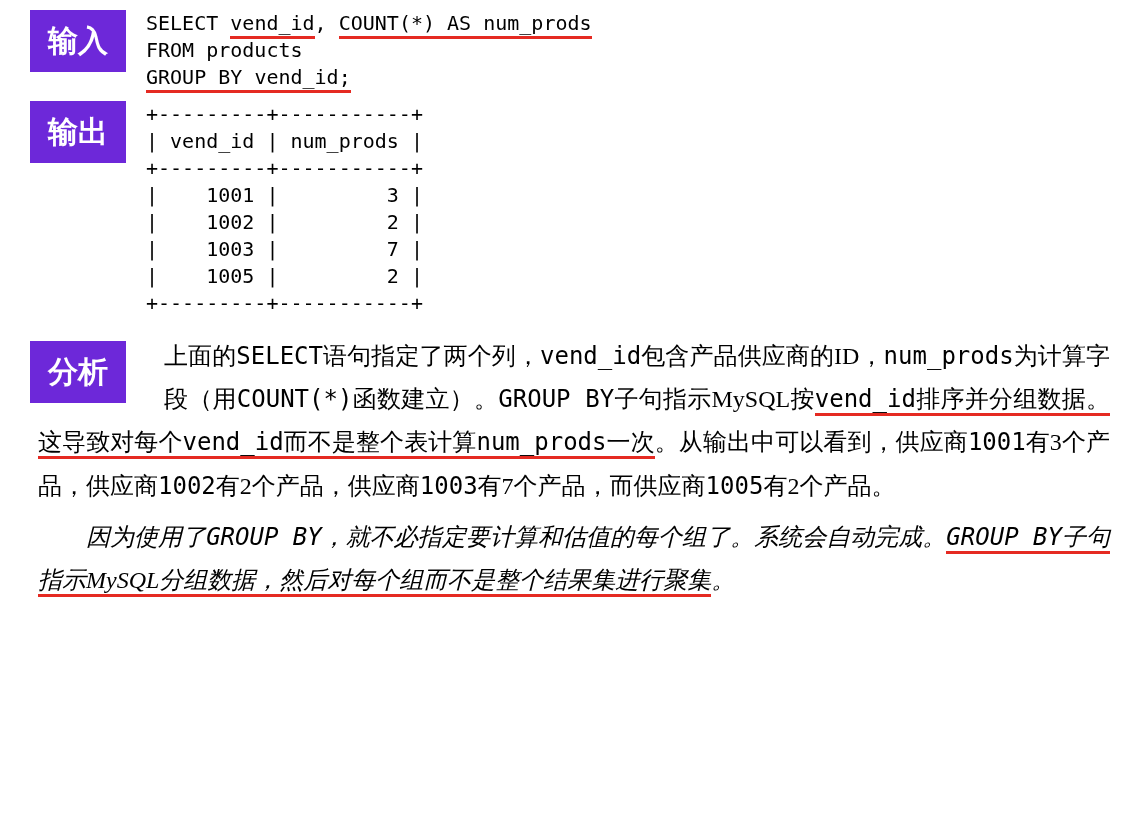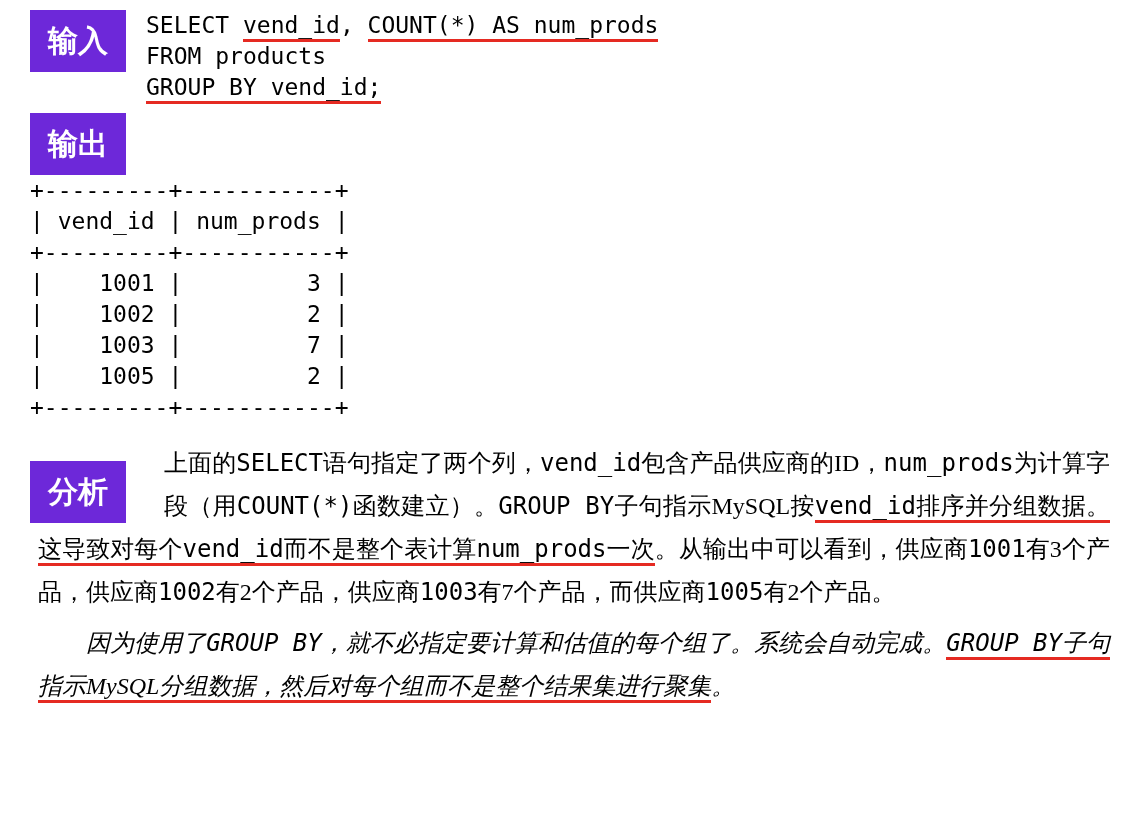--- a/index.html
+++ b/index.html
@@ -7,21 +7,21 @@
       padding: 10px 30px;
       font-family: "SimSun", "Songti SC", serif;
       font-size: 24px;
       line-height: 1.8;
       color: #000;
       background: #fff;
       width: 1080px;
     }
     .mono {
       font-family: Consolas, "DejaVu Sans Mono", "Courier New", monospace;
-      font-size: 23px;
+      font-size: 20px;
       white-space: pre;
       line-height: 1.35;
     }
     .section {
       position: relative;
     }
     .label-box {
       display: inline-block;
       vertical-align: top;
       background: #6d28d9;
@@ -44,40 +44,40 @@
       border-bottom: 3px solid #e52a22;
       padding-bottom: 1px;
     }
     .analysis-block p {
       margin: 0 0 8px 8px;
       text-align: justify;
     }
     .analysis-label-wrap {
       float: left;
       margin-right: 18px;
-      margin-top: 19px;
+      margin-top: 6px;
     }
     .code-inline {
       font-family: Consolas, "DejaVu Sans Mono", "Courier New", monospace;
     }
     .indent {
       text-indent: 2em;
     }
   </style>
 </head>
 <body>
 
 <div class="section input-row">
   <span class="label-box">输入</span>
   <div class="code-block mono"><span>SELECT </span><span class="ul-red">vend_id</span><span>, </span><span class="ul-red">COUNT(*) AS num_prods</span>
 <span>FROM products</span>
 <span class="ul-red"><span>GROUP BY </span><span>vend_id;</span></span></div>
 </div>
 
-<div class="section output-row" style="margin-top:10px;flex-direction:column;">
+<div class="section output-row" style="margin-top:10px;">
   <span class="label-box">输出</span>
   <div class="code-block mono">+---------+-----------+
 | vend_id | num_prods |
 +---------+-----------+
 |    1001 |         3 |
 |    1002 |         2 |
 |    1003 |         7 |
 |    1005 |         2 |
 +---------+-----------+</div>
 </div>

